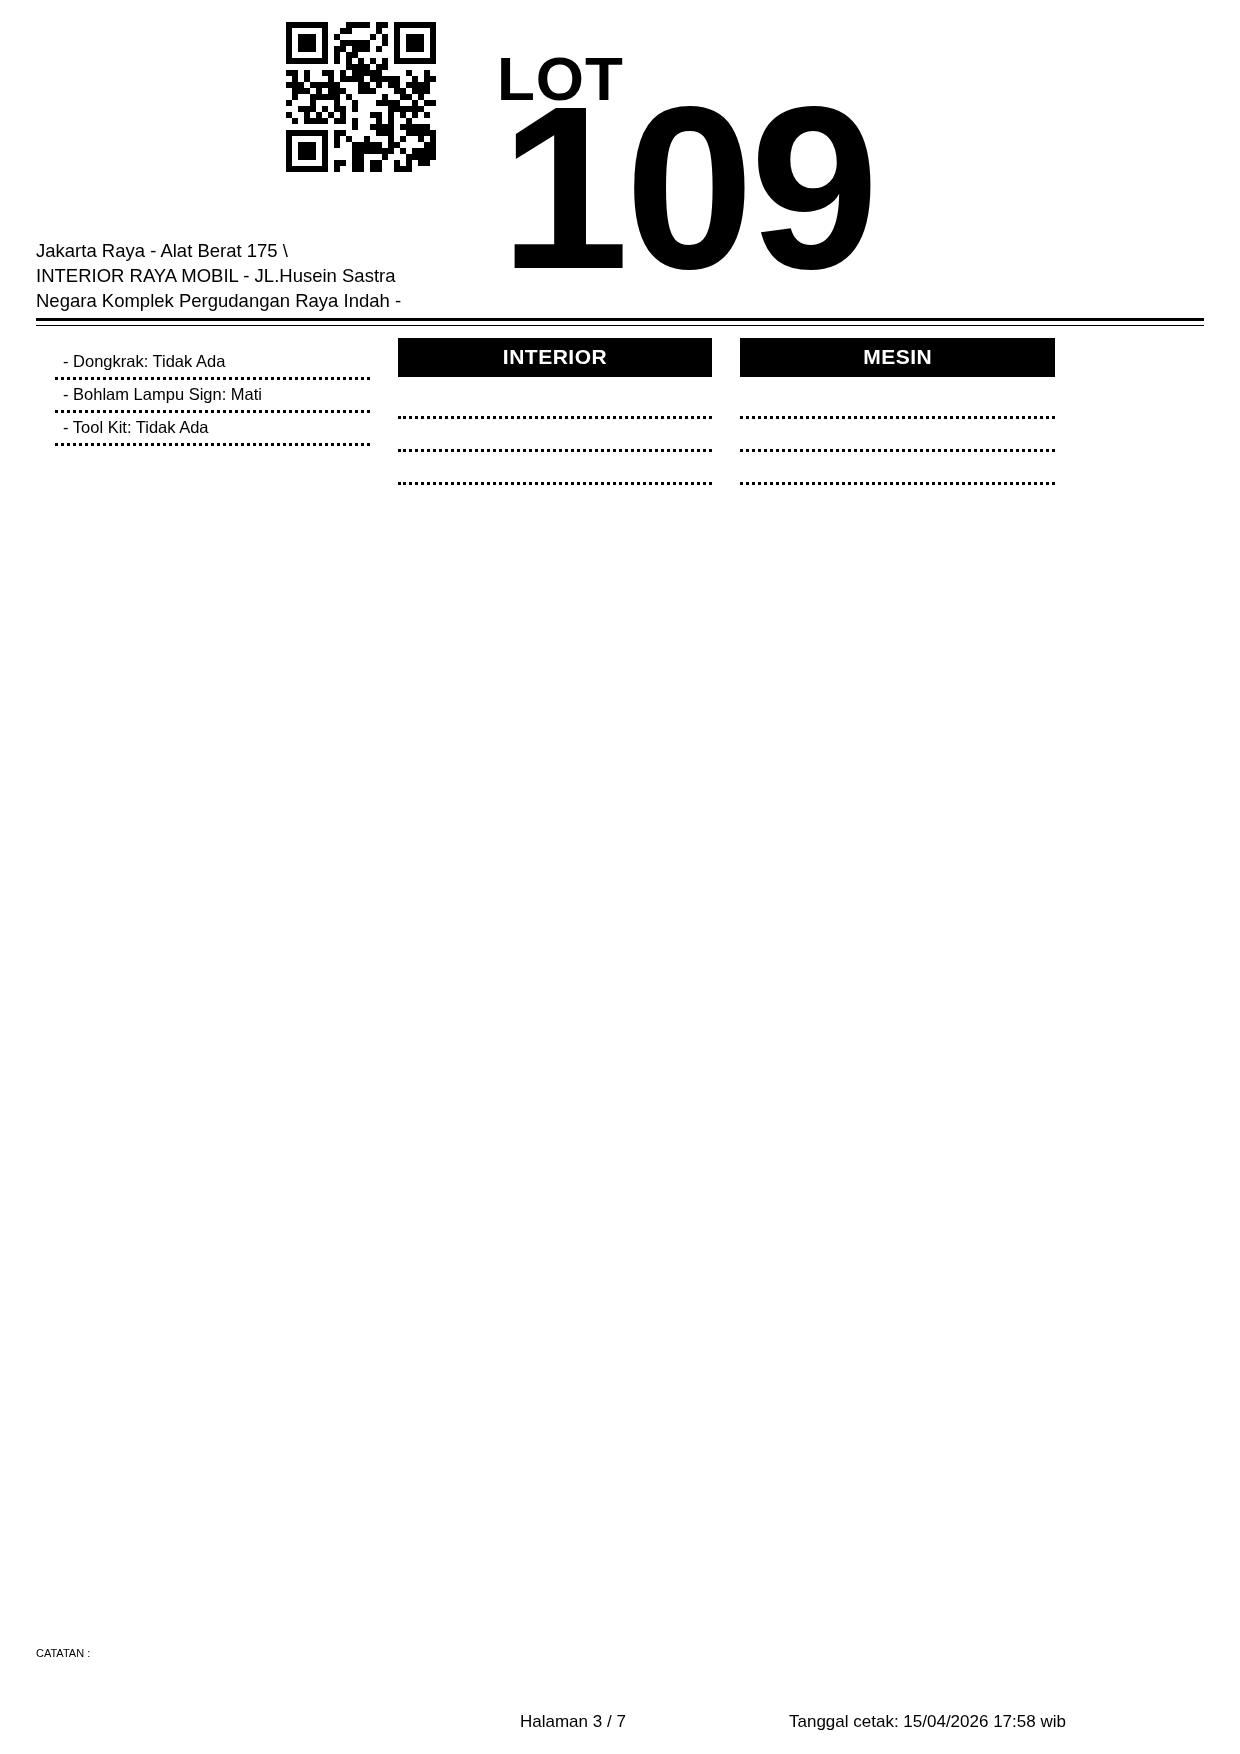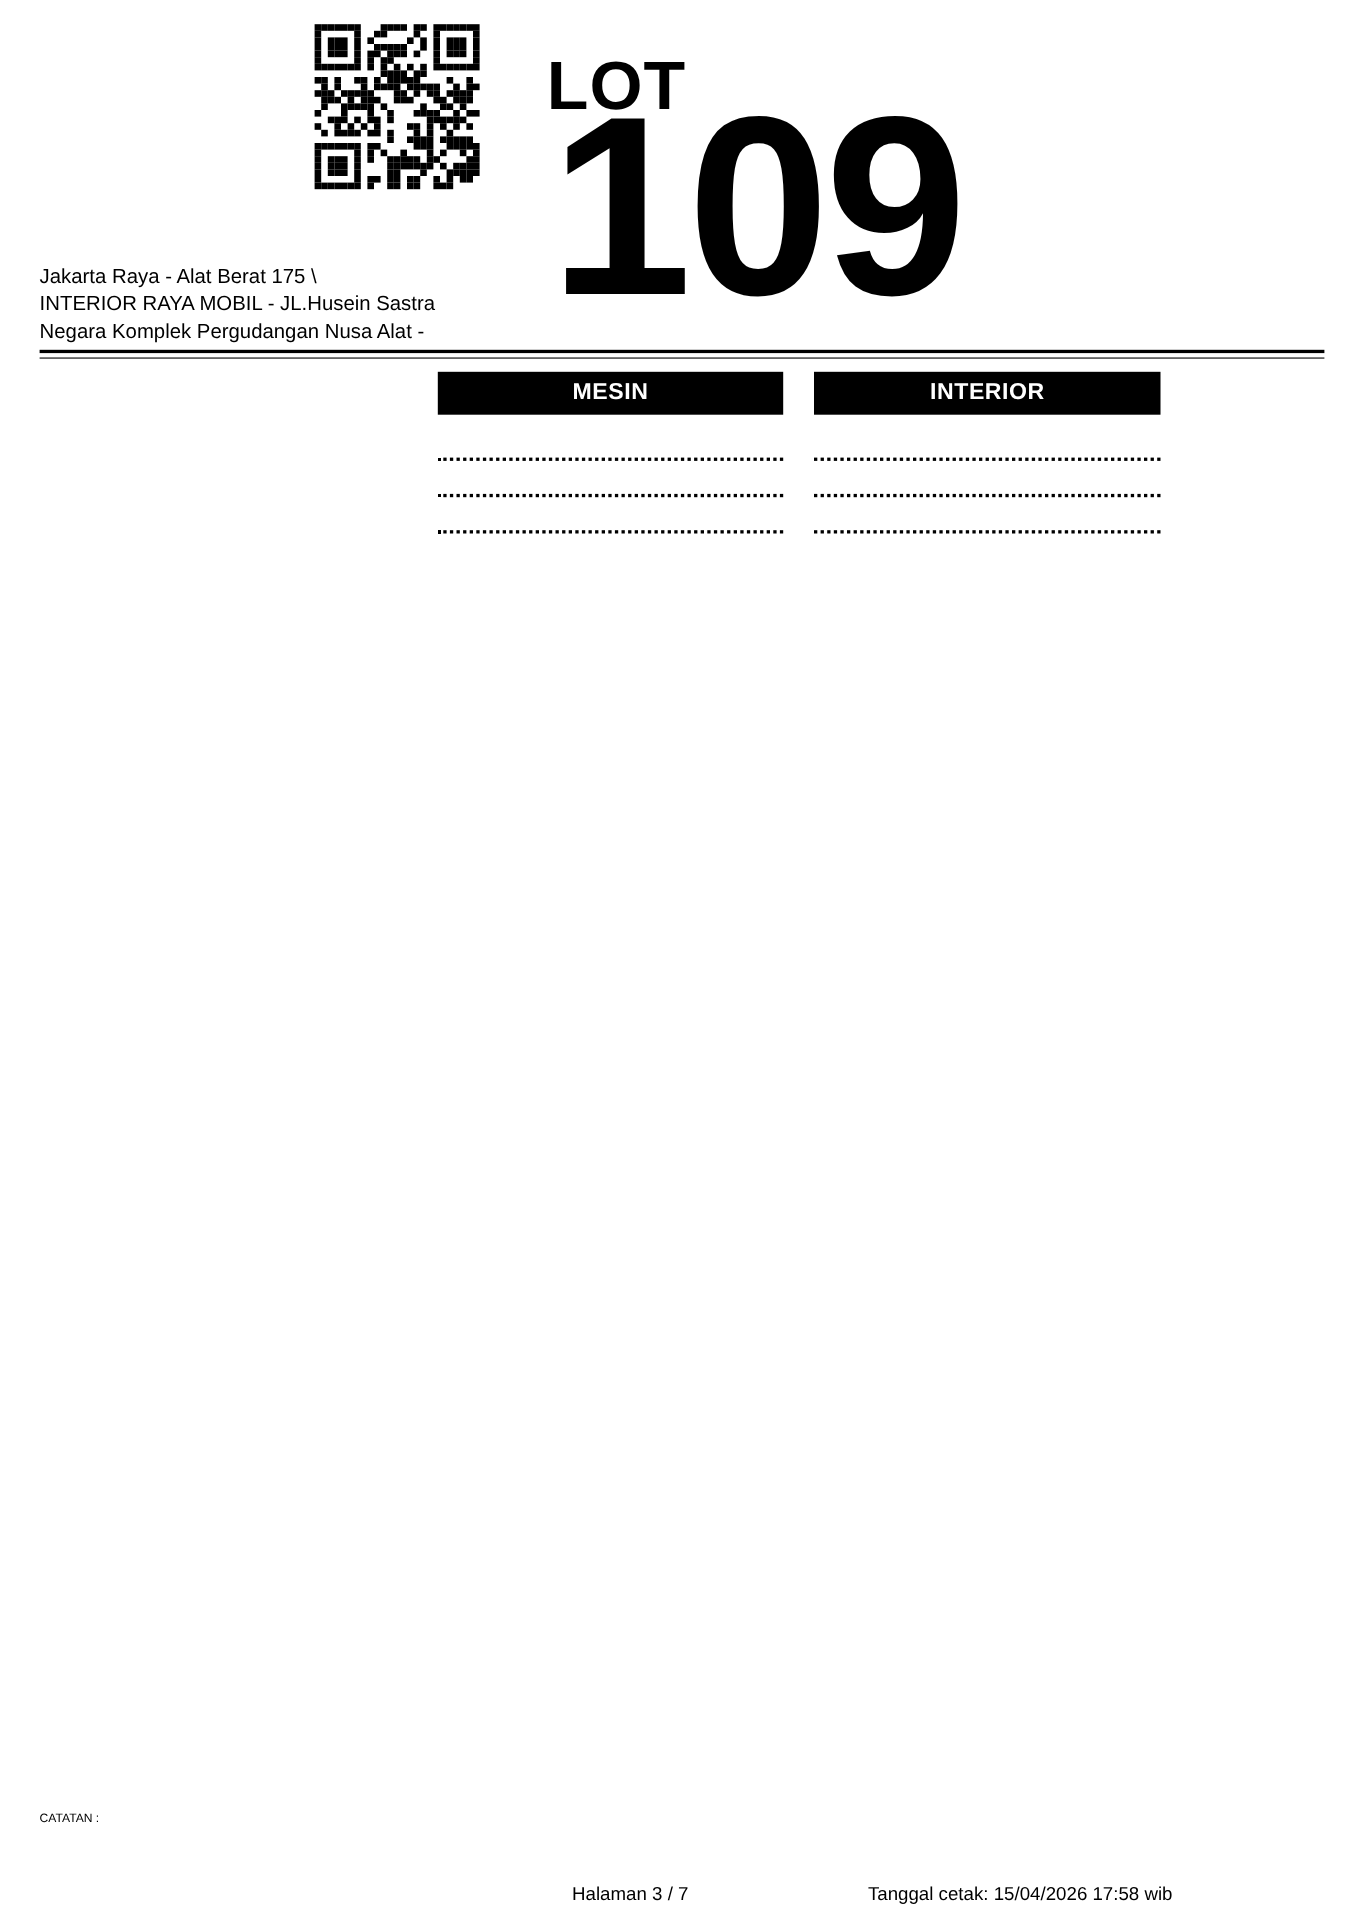--- a/index.html
+++ b/index.html
@@ -788,68 +788,82 @@
         <i style="background:transparent"></i>
         <i style="background:transparent"></i>
       </div>
 
     <div class="lot-word">LOT</div>
     <div class="lot-number">109</div>
 
     <div class="address">
       <div>Jakarta Raya - Alat Berat 175 \</div>
       <div>INTERIOR RAYA MOBIL - JL.Husein Sastra</div>
-      <div>Negara Komplek Pergudangan Nusa Alat -</div>
+      <div>Negara Komplek Pergudangan Raya Indah -</div>
     </div>
   </div>
 
   <div class="rule-thick"></div>
   <div class="rule-thin"></div>
 
   <div class="columns">
 
     <div class="col">
+      <div class="col-body">
+        <div class="row">
+          <div class="row-text">- Dongkrak: Tidak Ada</div>
+          <div class="dotline"></div>
+        </div>
+        <div class="row">
+          <div class="row-text">- Bohlam Lampu Sign: Mati</div>
+          <div class="dotline"></div>
+        </div>
+        <div class="row">
+          <div class="row-text">- Tool Kit: Tidak Ada</div>
+          <div class="dotline"></div>
+        </div>
+      </div>
+    </div>
+
+    <div class="col">
+      <div class="col-head">INTERIOR</div>
+      <div class="col-body">
+        <div class="row empty">
+          <div class="row-text"></div>
+          <div class="dotline"></div>
+        </div>
+        <div class="row empty">
+          <div class="row-text"></div>
+          <div class="dotline"></div>
+        </div>
+        <div class="row empty">
+          <div class="row-text"></div>
+          <div class="dotline"></div>
+        </div>
+      </div>
     </div>
 
     <div class="col">
       <div class="col-head">MESIN</div>
       <div class="col-body">
         <div class="row empty">
           <div class="row-text"></div>
           <div class="dotline"></div>
         </div>
         <div class="row empty">
           <div class="row-text"></div>
           <div class="dotline"></div>
         </div>
         <div class="row empty">
           <div class="row-text"></div>
           <div class="dotline"></div>
         </div>
       </div>
     </div>
 
-    <div class="col">
-      <div class="col-head">INTERIOR</div>
-      <div class="col-body">
-        <div class="row empty">
-          <div class="row-text"></div>
-          <div class="dotline"></div>
-        </div>
-        <div class="row empty">
-          <div class="row-text"></div>
-          <div class="dotline"></div>
-        </div>
-        <div class="row empty">
-          <div class="row-text"></div>
-          <div class="dotline"></div>
-        </div>
-      </div>
-    </div>
-
   </div>
 
   <div class="notes">
     <div class="notes-title">CATATAN :</div>
   </div>
 
   <div class="footer-line page-num">Halaman 3 / 7</div>
   <div class="footer-line print-date">Tanggal cetak: 15/04/2026 17:58 wib</div>
 
 </div>

